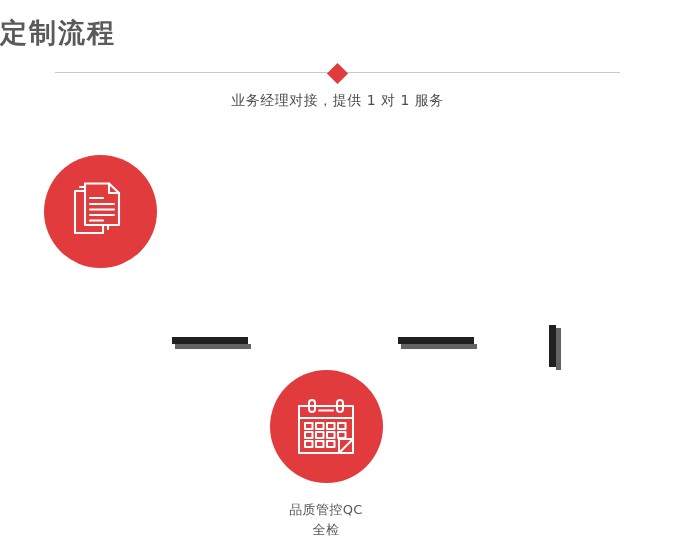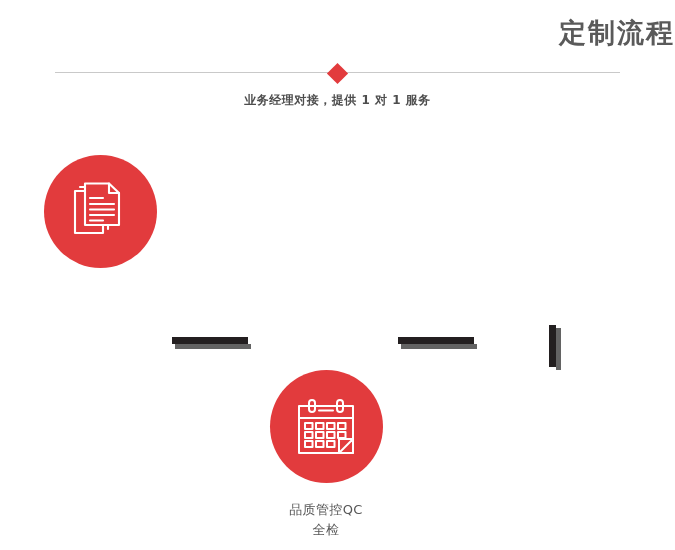--- a/index.html
+++ b/index.html
@@ -20,21 +20,21 @@
   .header {
     position: absolute;
     left: 0; top: 0;
     width: 675px;
     height: 130px;
   }
   .page-title {
     position: absolute;
     left: 0; top: 16px;
     width: 675px;
-    text-align: right;
+    text-align: left;
     font-size: 27px;
     font-weight: bold;
     color: #5a5a5a;
     letter-spacing: 2px;
     line-height: 34px;
   }
   .divider-wrap {
     position: absolute;
     left: 55px;
     top: 72px;
@@ -57,25 +57,24 @@
     margin-left: -7.5px;
     margin-top: -7.5px;
     background: #e23b3d;
     transform: rotate(45deg);
   }
   .page-subtitle {
     position: absolute;
     left: 0; top: 90px;
     width: 675px;
     text-align: center;
-    font-size: 12px;
+    font-size: 14px;
     color: #4d4d4d;
     letter-spacing: 0.5px;
     line-height: 20px;
-    font-weight: bold;
   }
 
   
   .steps {
     position: absolute;
     left: 0; top: 130px;
     width: 675px;
     height: 420px;
   }
   .step {

